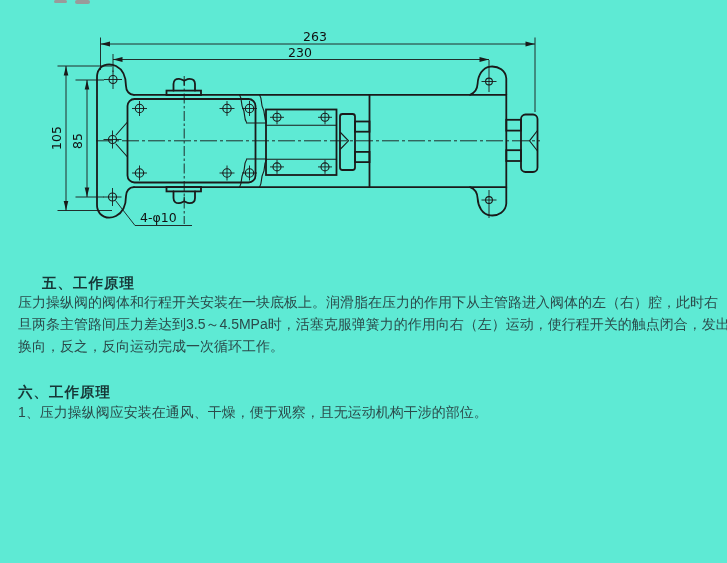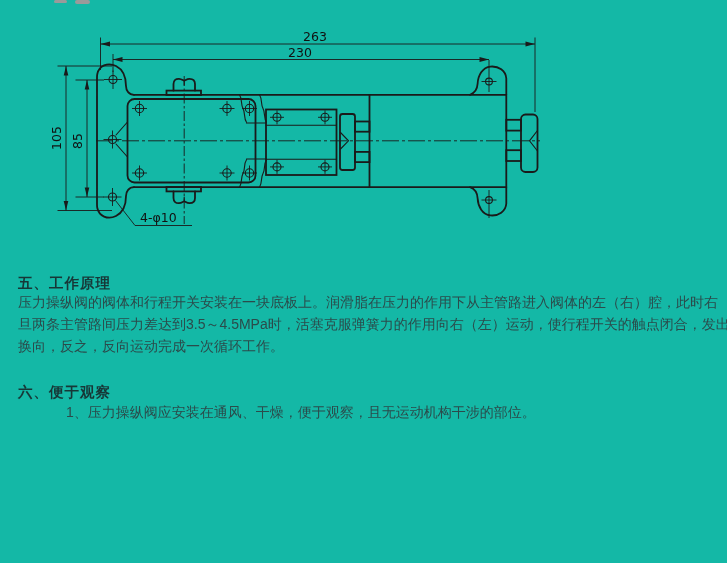--- a/index.html
+++ b/index.html
@@ -1,16 +1,16 @@
 <!DOCTYPE html>
 <html><head>
 <meta charset="utf-8">
 <style>
   html,body{margin:0;padding:0;background:#ffffff;}
-  #page{position:relative;width:727px;height:563px;background:#14b8a6;overflow:hidden;
+  #page{position:relative;width:727px;height:563px;background:#5eead4;overflow:hidden;
         font-family:"Liberation Sans",sans-serif;}
   
   #drawing{position:absolute;left:0;top:0;}
   .thick{stroke:#1a1a1a;stroke-width:1.8;fill:none;stroke-linecap:round;}
   .med{stroke:#1a1a1a;stroke-width:1.1;fill:none;stroke-linecap:round;}
   .thin{stroke:#1a1a1a;stroke-width:0.9;fill:none;stroke-linecap:butt;}
   .cl{stroke:#1a1a1a;stroke-width:0.9;fill:none;stroke-dasharray:17 3 3 3;}
   .clv{stroke:#1a1a1a;stroke-width:0.9;fill:none;stroke-dasharray:10 2.5 2.5 2.5;}
   .arrow{fill:#1a1a1a;stroke:none;}
   .dimtext{font-family:"DejaVu Sans",sans-serif;font-size:12.5px;fill:#111;}
@@ -204,25 +204,25 @@
     </g>
 
     <line class="cl" x1="96" y1="140.8" x2="540" y2="140.8"></line>
 
     <g>
       <path class="thin" d="M 115.5,200.5 L 135,225.5 L 192,225.5"></path>
       <text class="dimtext" x="140" y="222">4-φ10</text>
     </g>
   </svg>
 
-  <div class="sec-heading" style="top:274px;">五、工作原理</div>
+  <div class="sec-heading" style="top:274px;margin-left:24px;">五、工作原理</div>
   <div class="sec-body" style="top:291px;">
     <div>压力操纵阀的阀体和行程开关安装在一块底板上。润滑脂在压力的作用下从主管路进入阀体的左（右）腔，此时右（左）腔卸荷。一</div>
     <div>旦两条主管路间压力差达到3.5～4.5MPa时，活塞克服弹簧力的作用向右（左）运动，使行程开关的触点闭合，发出信号控制电磁阀</div>
     <div>换向，反之，反向运动完成一次循环工作。</div>
   </div>
 
-  <div class="sec-heading" style="top:383px;">六、便于观察</div>
-  <div class="sec-body" style="top:401px;margin-left:48px;">
+  <div class="sec-heading" style="top:383px;">六、工作原理</div>
+  <div class="sec-body" style="top:401px;">
     <div>1、压力操纵阀应安装在通风、干燥，便于观察，且无运动机构干涉的部位。</div>
   </div>
 
 </div>
 
 </body></html>

